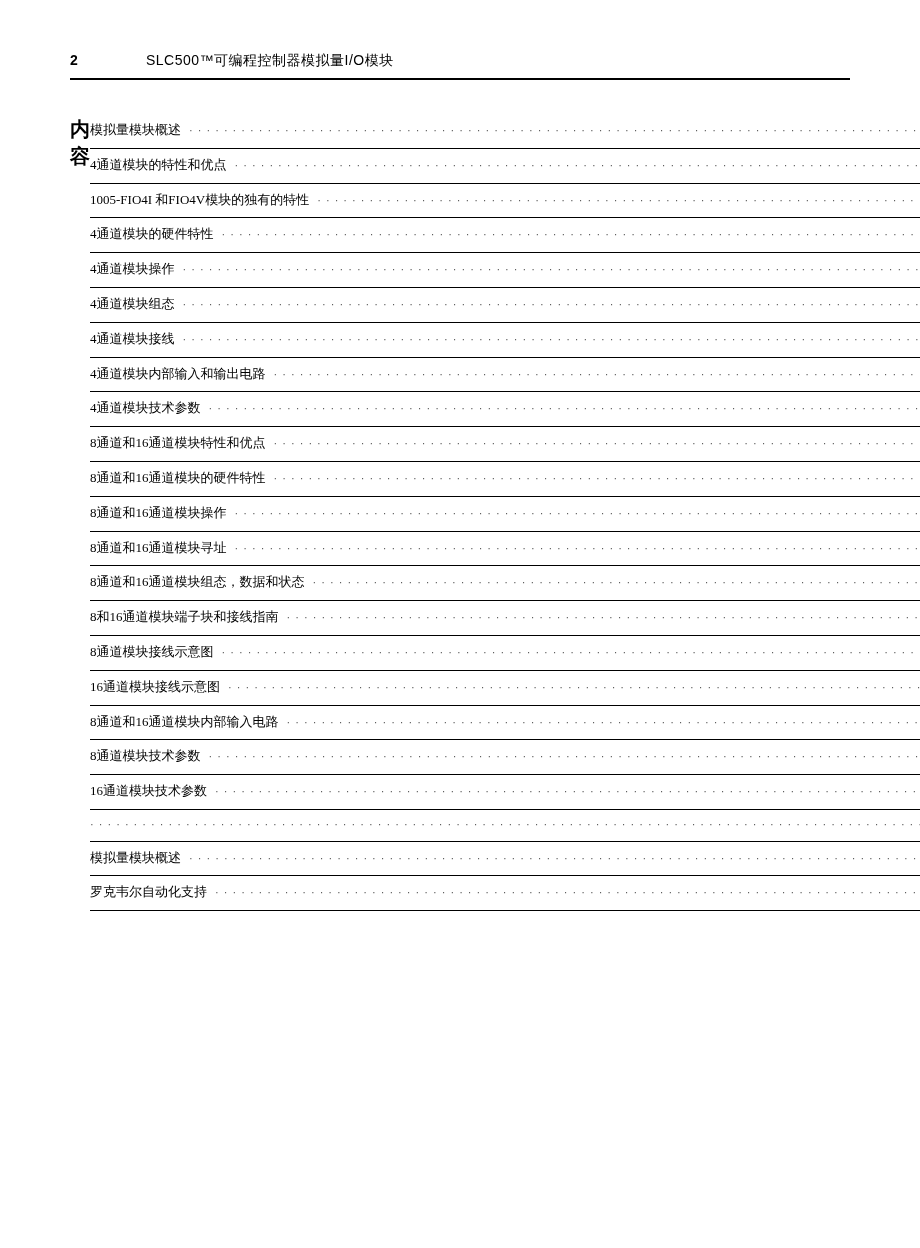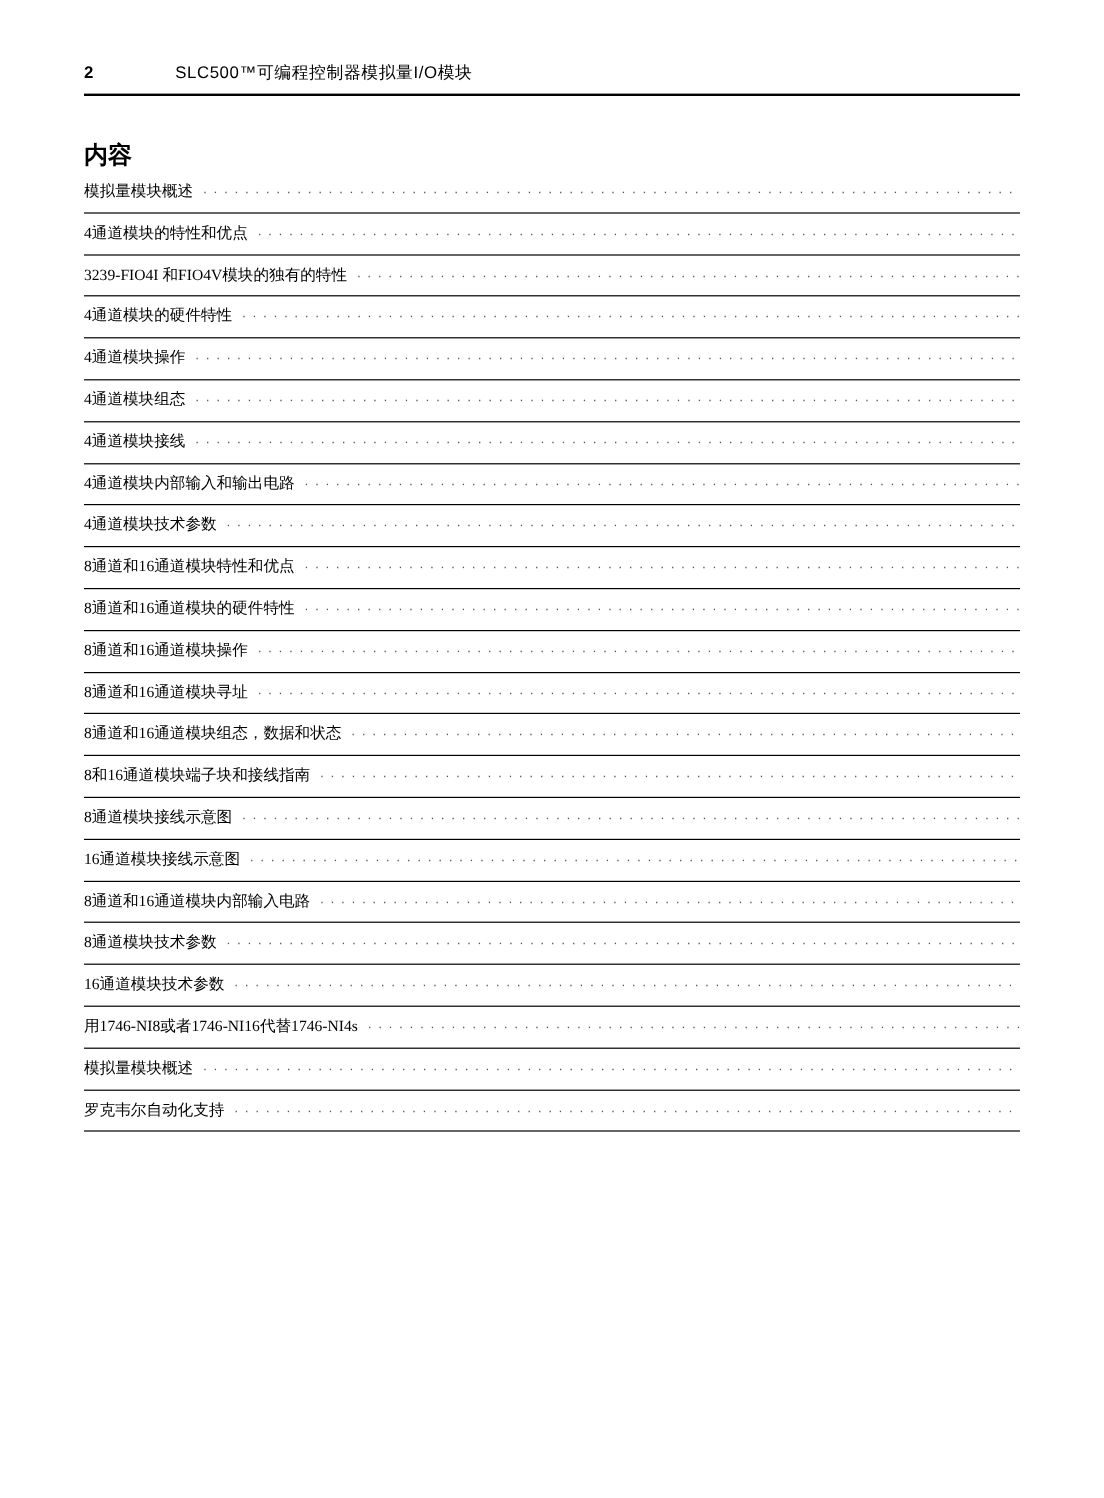--- a/index.html
+++ b/index.html
@@ -2,21 +2,21 @@
 <html><head>
 <meta charset="utf-8">
 <style>
   * { margin: 0; padding: 0; box-sizing: border-box; }
   html, body { width: 920px; height: 1248px; background: #fff; font-family: "Microsoft YaHei", "SimSun", Arial, sans-serif; color: #000; }
   .page { width: 920px; height: 1248px; position: relative; padding: 52px 70px 0 70px; }
   .header-row { display: flex; align-items: baseline; font-size: 14px; color: #000; margin-bottom: 8px; }
   .pgnum { font-weight: 700; width: 40px; }
   .doc-title { font-weight: 400; letter-spacing: 0.5px; margin-left: 36px; }
   .hr { height: 2px; background: #000; margin-bottom: 34px; }
-  .content-wrap { display: flex; flex-direction: column; }
+  .content-wrap { display: flex; }
   .side-heading { width: 256px; font-size: 20px; font-weight: 700; padding-top: 2px; }
   .toc { flex: 1; font-size: 13px; }
   .toc-row { display: flex; align-items: baseline; justify-content: space-between; border-bottom: 1px solid #000; padding: 6px 0 7px 0; line-height: 1.6; gap: 8px; }
   .toc-title { white-space: nowrap; flex: 0 0 auto; font-family: Liberation Serif, serif; }
   .leader { flex: 1 1 auto; overflow: hidden; white-space: nowrap; color: #555; font-size: 11px; letter-spacing: 1px; }
   .leader::before { content: " · · · · · · · · · · · · · · · · · · · · · · · · · · · · · · · · · · · · · · · · · · · · · · · · · · · · · · · · · · · · · · · · · · · · · · · · · · · · · · · · · · · · · · · · · · · · · · · · · · · · · · · · · · · · · · · · · · · · · · · · · · · · · · · · · · · · · · · · · · · · · · · · · · · ·"; }
 </style>
 </head>
 <body>
 
@@ -32,21 +32,21 @@
     <div class="toc" id="toc">
         <div class="toc-row">
           <span class="toc-title">模拟量模块概述</span>
           <span class="leader"></span>
         </div>
         <div class="toc-row">
           <span class="toc-title">4通道模块的特性和优点</span>
           <span class="leader"></span>
         </div>
         <div class="toc-row">
-          <span class="toc-title">3239-FIO4I 和FIO4V模块的独有的特性</span>
+          <span class="toc-title">1005-FIO4I 和FIO4V模块的独有的特性</span>
           <span class="leader"></span>
         </div>
         <div class="toc-row">
           <span class="toc-title">4通道模块的硬件特性</span>
           <span class="leader"></span>
         </div>
         <div class="toc-row">
           <span class="toc-title">4通道模块操作</span>
           <span class="leader"></span>
         </div>
@@ -104,21 +104,20 @@
         </div>
         <div class="toc-row">
           <span class="toc-title">8通道模块技术参数</span>
           <span class="leader"></span>
         </div>
         <div class="toc-row">
           <span class="toc-title">16通道模块技术参数</span>
           <span class="leader"></span>
         </div>
         <div class="toc-row">
-          <span class="toc-title">用1746-NI8或者1746-NI16代替1746-NI4s</span>
           <span class="leader"></span>
         </div>
         <div class="toc-row">
           <span class="toc-title">模拟量模块概述</span>
           <span class="leader"></span>
         </div>
         <div class="toc-row">
           <span class="toc-title">罗克韦尔自动化支持</span>
           <span class="leader"></span>
         </div>

